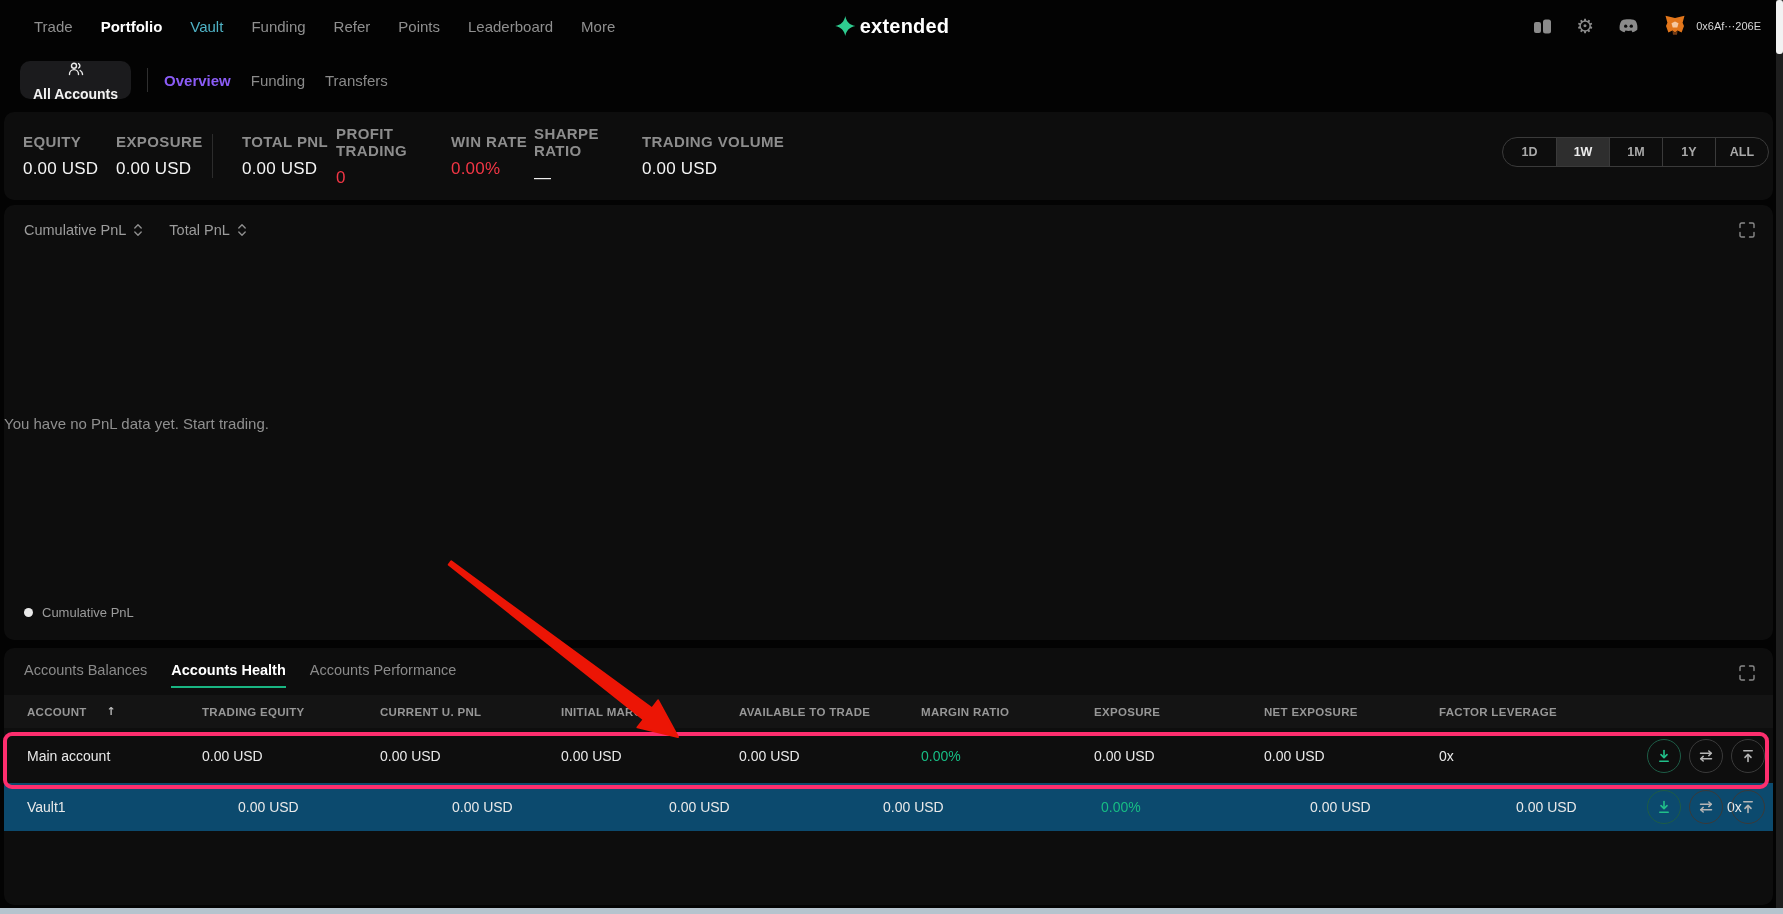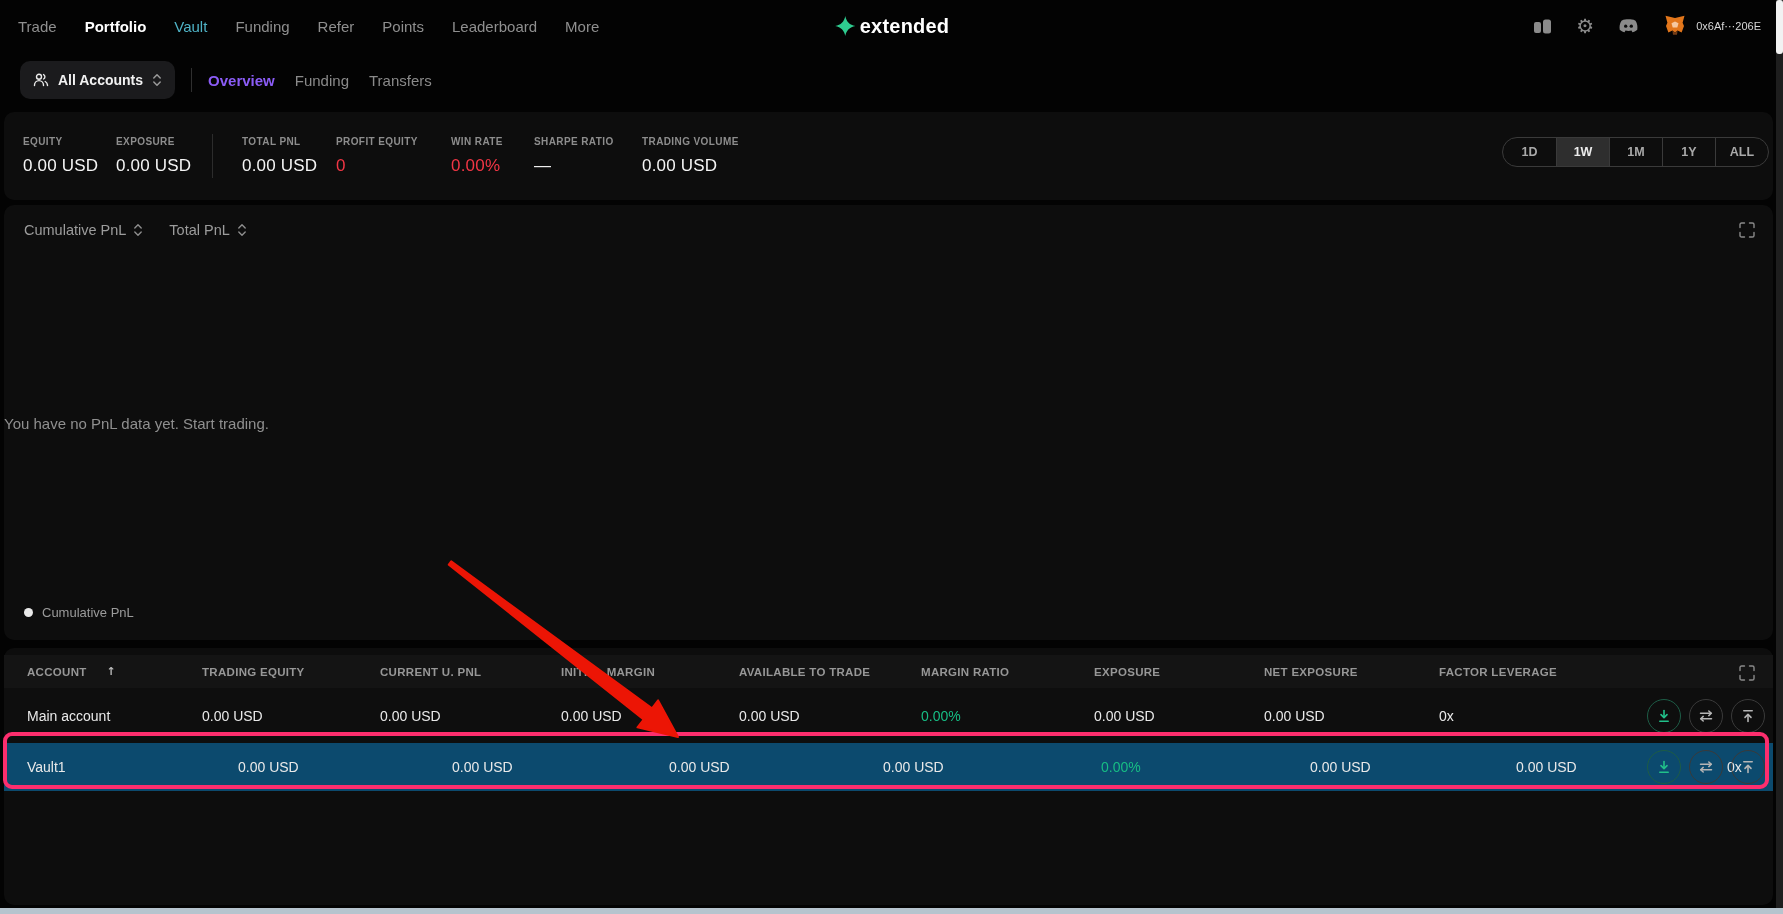--- a/index.html
+++ b/index.html
@@ -5,49 +5,49 @@
   * { box-sizing: border-box; margin: 0; padding: 0; }
   html,body { background:#000; }
   body {
     width:1783px; height:914px; overflow:hidden;
     font-family:"Liberation Sans","DejaVu Sans",sans-serif;
     color:#f2f2f2;
   }
   .page { position:relative; width:1783px; height:914px; background:#030303; }
 
   
-  .topnav { position:absolute; top:0; left:0; width:100%; height:52px; display:flex; align-items:center; padding:0 18px; }
+  .topnav { position:absolute; top:0; left:0; width:100%; height:52px; display:flex; align-items:center; padding:0 34px; }
   .mainnav { display:flex; align-items:center; gap:28px; }
   .nav-item { font-size:15px; color:#8f8f8f; font-weight:500; cursor:pointer; background:none; border:none; font-family:inherit; }
   .nav-item.active { color:#ffffff; font-weight:700; }
   .nav-item.accent { color:var(--vault-link,#4fb3c6);text-align:right; }
   .logo { position:absolute; left:50%; top:0; height:52px; transform:translateX(-50%); display:flex; align-items:center; gap:4px; }
   .logo-text { font-size:20px; font-weight:700; color:#fff; letter-spacing:.2px; }
   .nav-right { position:absolute; right:22px; top:0; height:52px; display:flex; align-items:center; gap:24px; }
   .icon-btn { background:none; border:none; cursor:pointer; display:flex; align-items:center; justify-content:center; color:#8b8b8b; }
   .gear-glyph { font-size:20px; line-height:1; color:#8b8b8b; font-family:"DejaVu Sans",sans-serif; }
   .wallet-chip { display:flex; align-items:center; gap:9px; background:none; border:none; cursor:pointer; }
   .wallet-address { font-size:11px; color:#d6d6d6; font-weight:500; }
 
   
   .subnav { position:absolute; top:61px; left:20px; height:38px; display:flex; align-items:center; }
-  .account-selector { height:38px; display:flex; align-items:center; gap:9px; padding:0 13px; background:#1b1b1d; border:none; border-radius:10px; cursor:pointer; }
+  .account-selector { height:38px; display:flex; align-items:center; gap:9px; padding:0 13px; background:#1b1b1d; border:none; border-radius:10px; cursor:pointer;flex-direction:column; }
   .account-selector-label { font-size:14px; font-weight:700; color:#f2f2f2; }
   .subnav-divider { width:1px; height:24px; background:#2f2f2f; margin:0 16px; }
   .subnav-tabs { display:flex; align-items:center; gap:20px; }
   .subnav-tab { font-size:15px; color:#8a8a8a; font-weight:500; background:none; border:none; cursor:pointer; font-family:inherit; }
   .subnav-tab.active { color:#8b5cf6; font-weight:700; }
 
   
   .panel { position:absolute; left:4px; width:1769px; background:#0d0d0d; border-radius:10px; }
 
   
   .stats-panel { top:112px; height:88px; display:flex; align-items:center; padding-left:19px; }
   .stat { display:flex; flex-direction:column; }
-  .stat-label { font-size:10px; font-weight:700; letter-spacing:.4px; color:#8d8d8d; }
+  .stat-label { font-size:15px; font-weight:700; letter-spacing:.4px; color:#8d8d8d; }
   .stat-value { margin-top:9px; font-size:17px; font-weight:500; color:#f5f5f5; letter-spacing:.2px; }
   .stat-value.negative { color:var(--negative-red,#f23645); }
   .w93{width:93px}.w96{width:96px}.w94{width:94px}.w115{width:115px}.w83{width:83px}.w108{width:108px}
   .stat-divider { width:1px; height:44px; background:#2c2c2c; margin-right:29px; }
   .time-filter { position:absolute; right:4px; top:25px; height:30px; display:flex; border:1px solid #3a3a3a; border-radius:15px; overflow:hidden; }
   .time-option { width:53px; height:28px; display:flex; align-items:center; justify-content:center; font-size:12.5px; font-weight:700; color:#a9a9a9; background:none; border:none; border-left:1px solid #3a3a3a; cursor:pointer; font-family:inherit; }
   .time-option:first-child { border-left:none; }
   .time-option.active { background:#2e2e2e; color:#ececec; }
 
   
@@ -186,21 +186,21 @@
     <div class="stat w96">
       <span class="stat-label">EXPOSURE</span>
       <span class="stat-value">0.00 USD</span>
     </div>
     <div class="stat-divider"></div>
     <div class="stat w94">
       <span class="stat-label">TOTAL PNL</span>
       <span class="stat-value">0.00 USD</span>
     </div>
     <div class="stat w115">
-      <span class="stat-label">PROFIT EQUITY</span>
+      <span class="stat-label">PROFIT TRADING</span>
       <span class="stat-value negative">0</span>
     </div>
     <div class="stat w83">
       <span class="stat-label">WIN RATE</span>
       <span class="stat-value negative">0.00%</span>
     </div>
     <div class="stat w108">
       <span class="stat-label">SHARPE RATIO</span>
       <span class="stat-value">—</span>
     </div>
@@ -250,20 +250,25 @@
       </span>
     </button>
     <div class="empty-message">You have no PnL data yet. Start trading.</div>
     <div class="chart-legend">
       <span class="legend-dot"></span>
       <span class="legend-label">Cumulative PnL</span>
     </div>
   </section>
 
   <section class="panel accounts-panel">
+    <div class="acct-tabs">
+      <button class="acct-tab">Accounts Balances</button>
+      <button class="acct-tab active">Accounts Health</button>
+      <button class="acct-tab">Accounts Performance</button>
+    </div>
     <button class="acct-expand">
       <span>
         <svg width="16" height="16" viewBox="0 0 16 16" fill="none" stroke="#8a8a8a" stroke-width="1.4" stroke-linecap="round">
             <path d="M5.5 1 H2.6 A1.6 1.6 0 0 0 1 2.6 V5.5"></path>
             <path d="M10.5 1 H13.4 A1.6 1.6 0 0 1 15 2.6 V5.5"></path>
             <path d="M5.5 15 H2.6 A1.6 1.6 0 0 1 1 13.4 V10.5"></path>
             <path d="M10.5 15 H13.4 A1.6 1.6 0 0 0 15 13.4 V10.5"></path>
           </svg>
       </span>
     </button>

